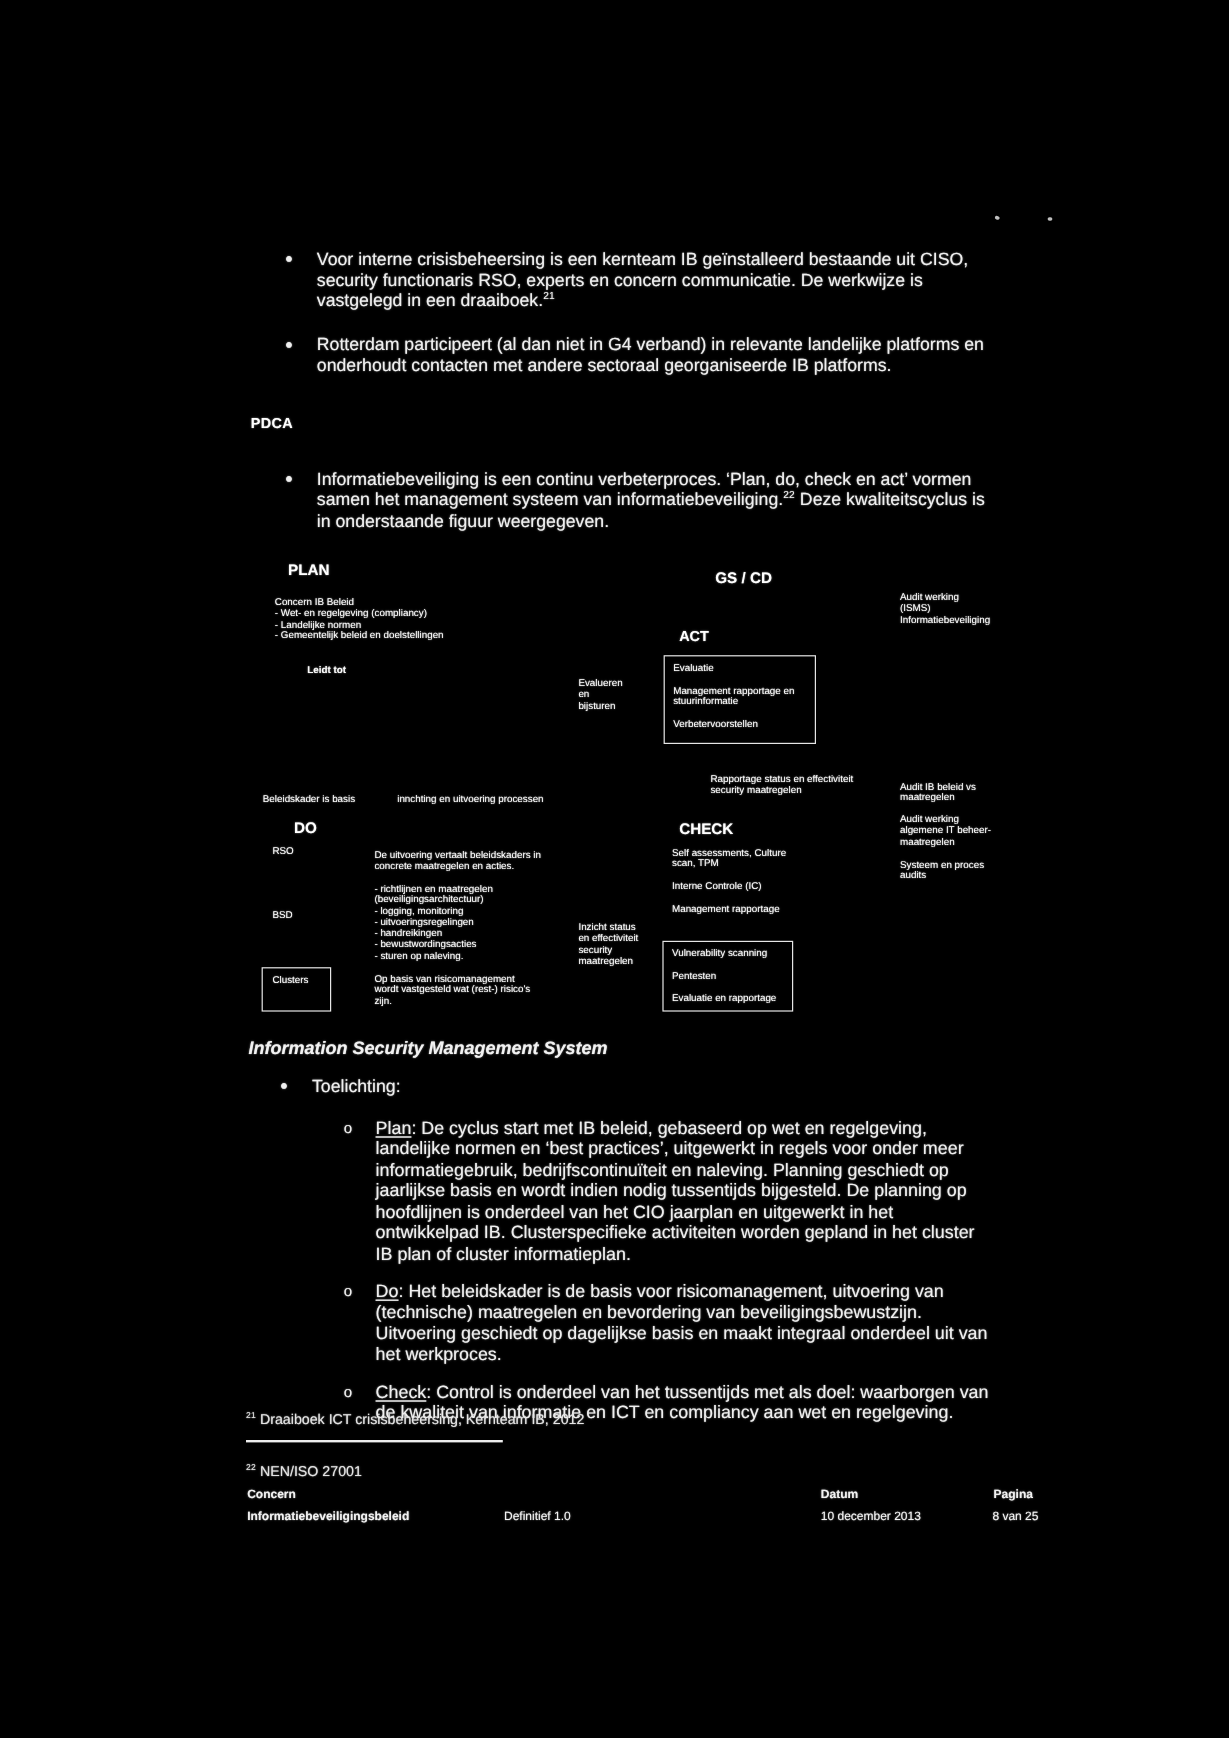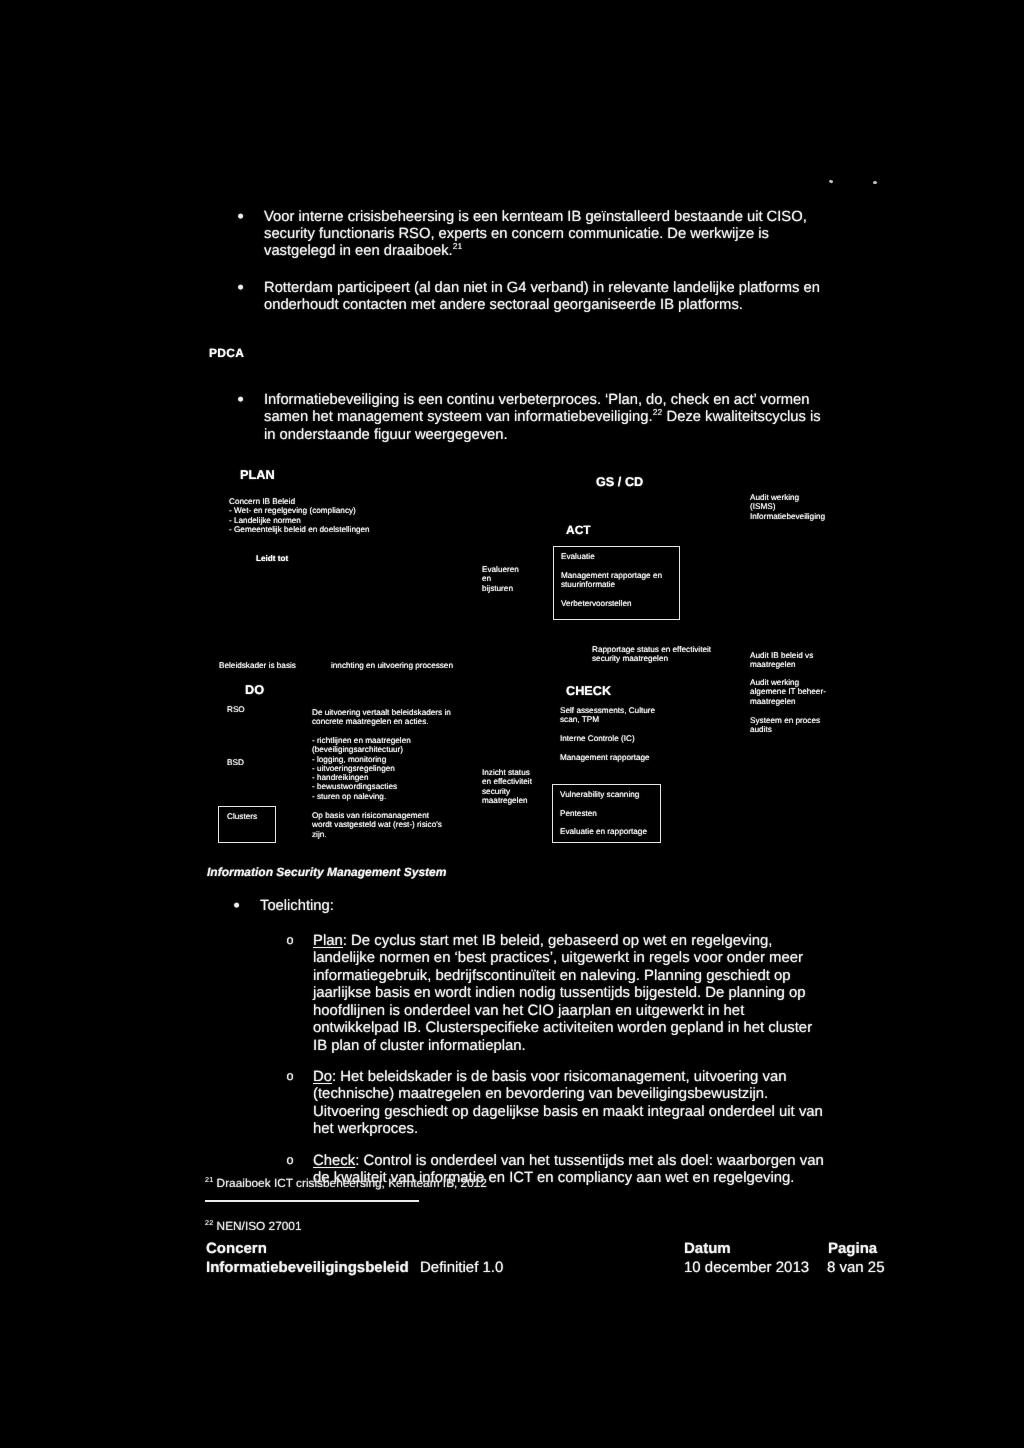--- a/index.html
+++ b/index.html
@@ -31,24 +31,24 @@
 
   
   .olist { position:absolute; font-size:14.9px; line-height:17.45px; color:#efefef; }
   .olist .omark { position:absolute; left:-26.5px; top:-0.8px; font-size:12.6px; }
   .u { text-decoration:underline; text-underline-offset:1.5px; }
 
   
   .fn-rule { position:absolute; background:#ededed; }
   .fnote { position:absolute; font-size:11.85px; line-height:13.2px; color:#e4e4e4; white-space:nowrap; }
   .fnote sup { font-size:0.60em; vertical-align:baseline; position:relative; top:-4.9px; letter-spacing:0.2px; }
-  .ftr { position:absolute; font-size:15px; color:#f2f2f2; white-space:pre;
+  .ftr { position:absolute; font-size:10px; color:#f2f2f2; white-space:pre;
          text-shadow:0 0 0.35px rgba(255,255,255,.5); }
   .ftr.b { font-weight:bold; }
-  .isms-cap { position:absolute; font-size:12px; font-weight:bold; font-style:italic; color:#f2f2f2; }
+  .isms-cap { position:absolute; font-size:15px; font-weight:bold; font-style:italic; color:#f2f2f2; }
   .speck { position:absolute; background:#c9c9c9; border-radius:50%; }
 </style>
 </head>
 <body>
 
 <div id="page">
 <div id="scan-layer">
 
   <div class="speck" style="left:828.5px;top:180px;width:4px;height:3.2px;border-radius:50% 40% 50% 40%;transform:rotate(28deg);opacity:.95;"></div>
   <div class="speck" style="left:873.4px;top:181px;width:3.4px;height:3.2px;opacity:.95;"></div>

